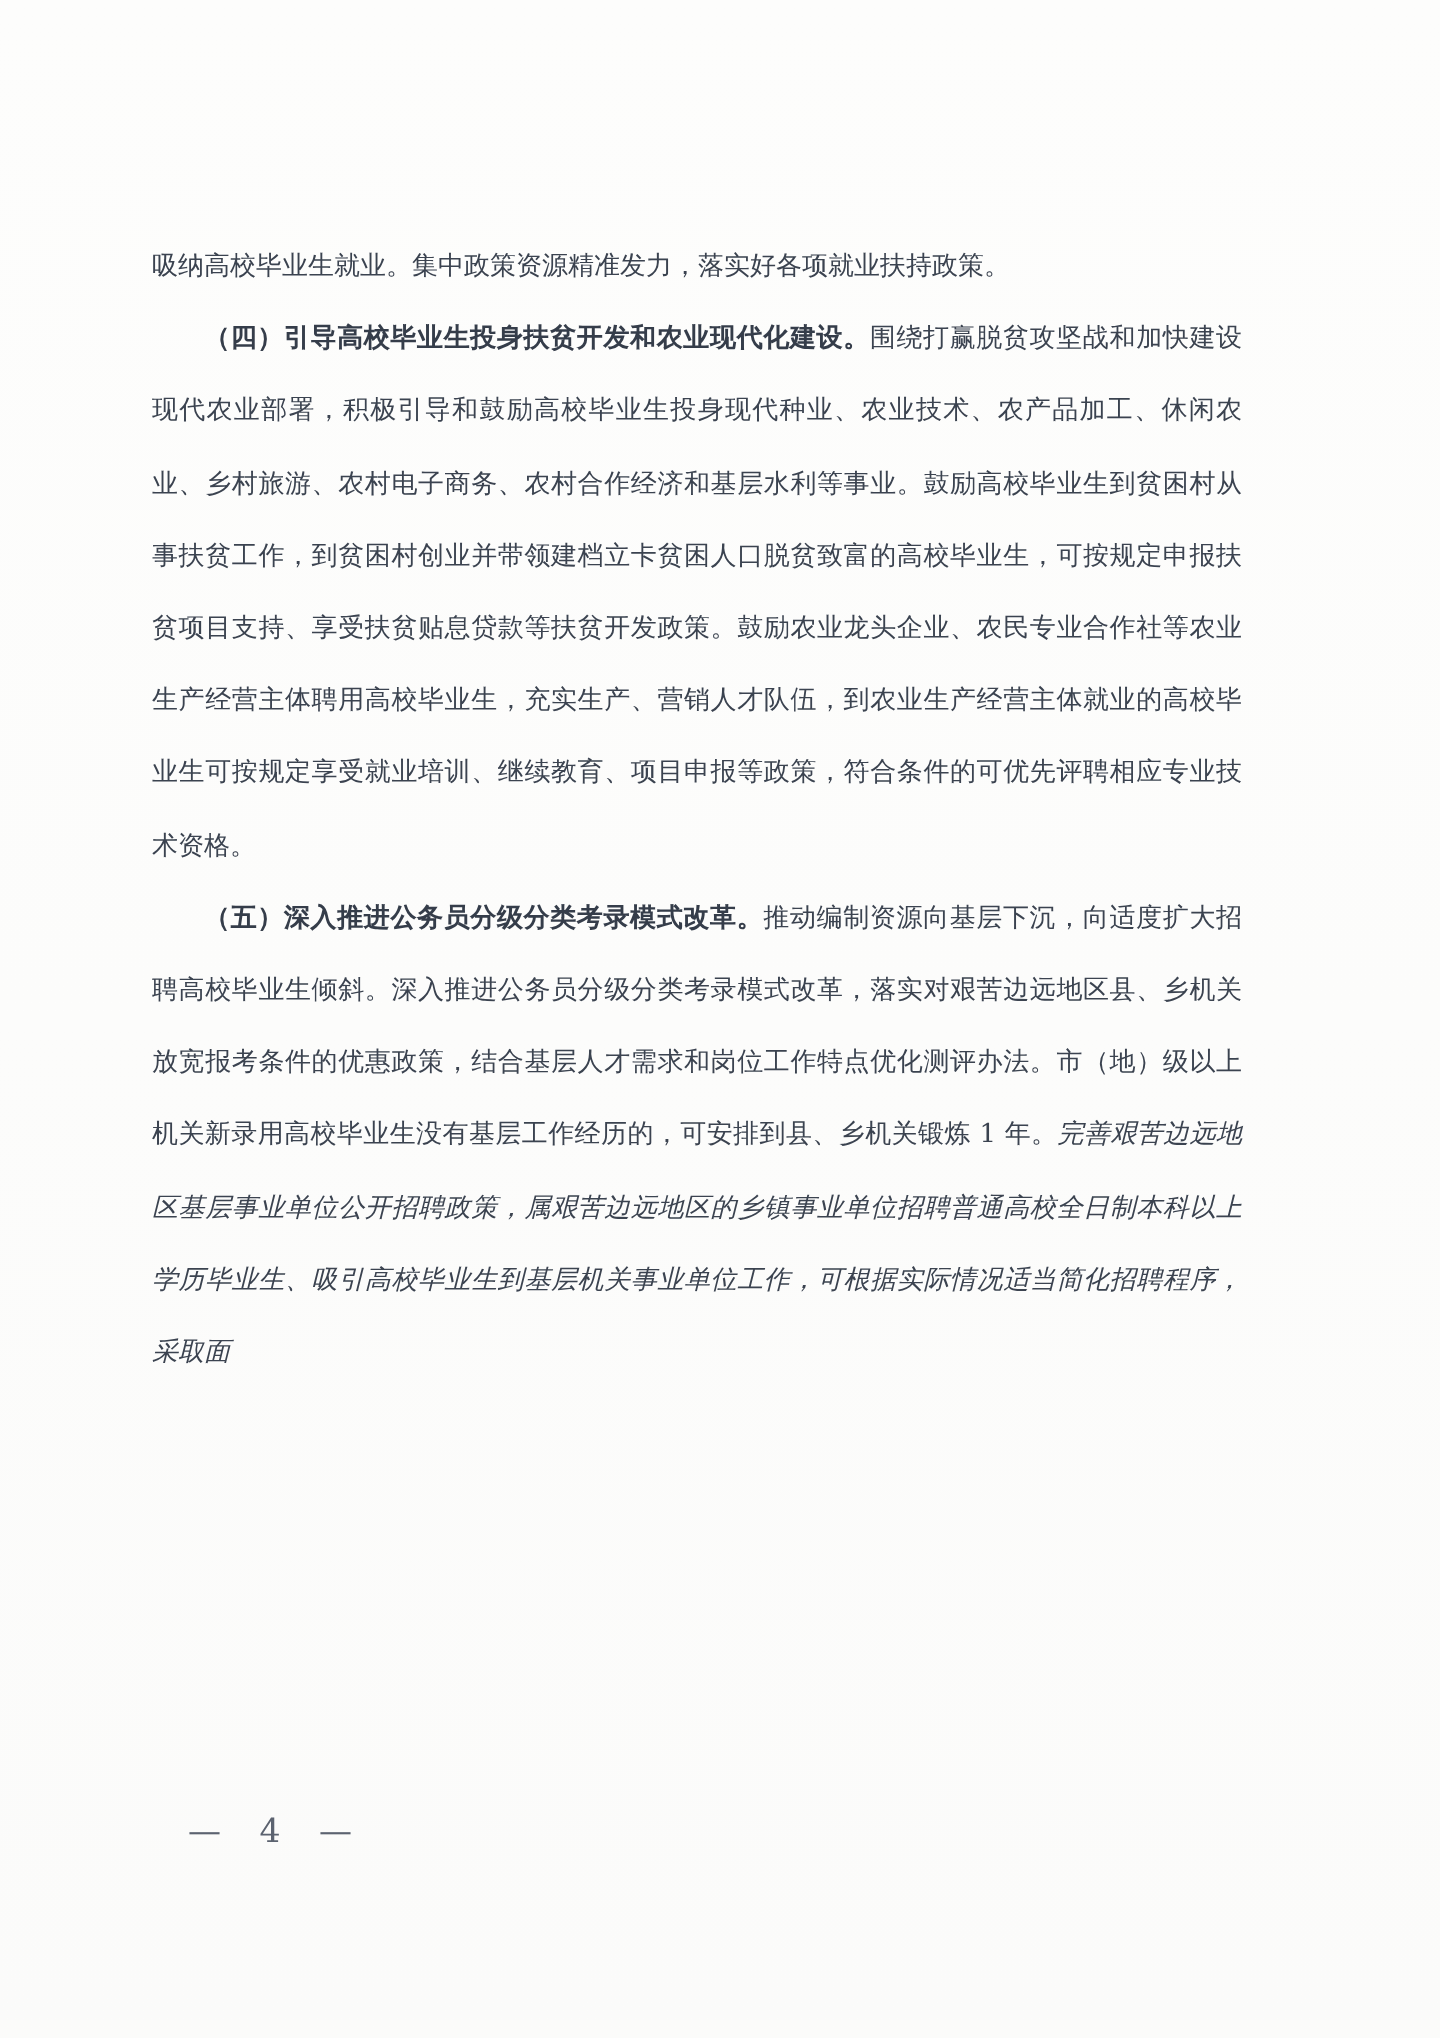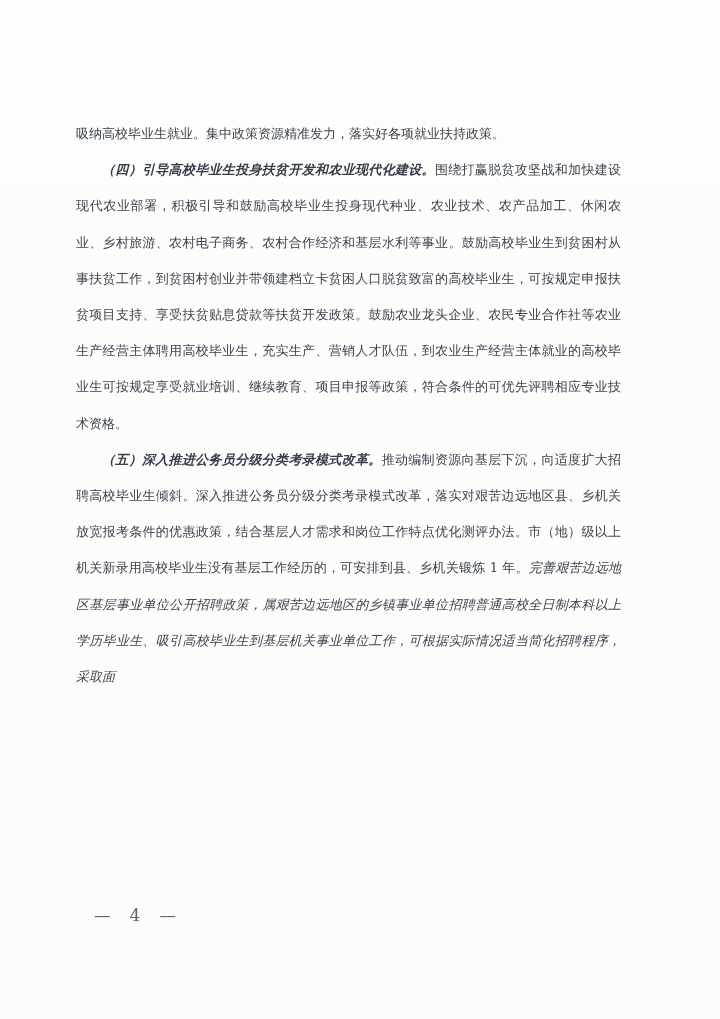--- a/index.html
+++ b/index.html
@@ -35,21 +35,20 @@
     margin: 0;
     padding: 0;
   }
   .para.indent {
     text-indent: 2em;
   }
   
   .seg-lead {
     font-weight: bold;
     color: #353d4a;
-    font-style: italic;
   }
   
   .seg-kai {
     font-style: italic;
     color: #3b4350;
   }
   .seg-normal {
     font-weight: normal;
   }
   .page-number {

